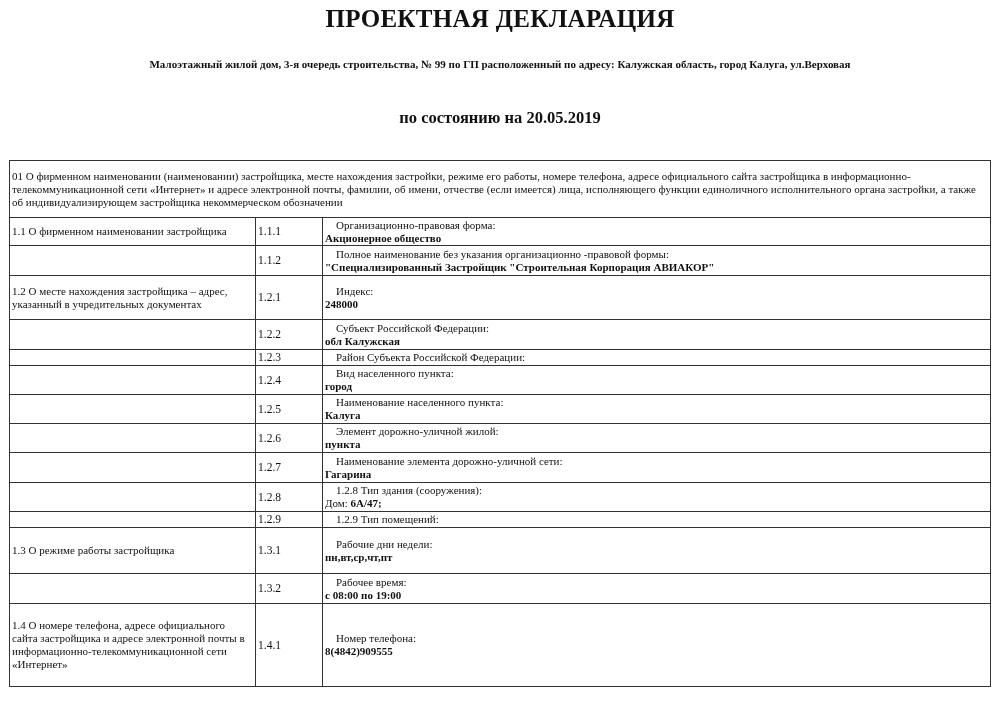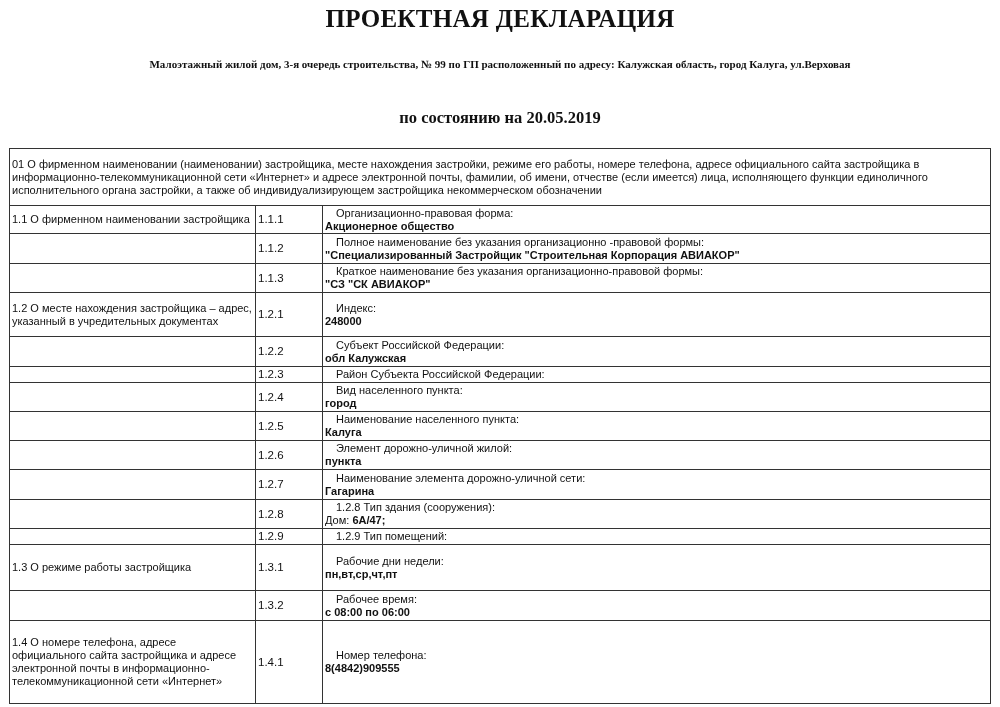--- a/index.html
+++ b/index.html
@@ -11,23 +11,23 @@
   }
   .subtitle {
     position: absolute; left: 15px; top: 54px; width: 970px; text-align: center;
     font-family: "Liberation Serif", "DejaVu Serif", serif; font-weight: bold; font-size: 11px; line-height: 20px;
   }
   .asof {
     position: absolute; left: 0; top: 108px; width: 1000px; text-align: center;
     font-family: "Liberation Serif", "DejaVu Serif", serif; font-weight: bold; font-size: 16.5px;
   }
   table.decl {
-    position: absolute; left: 9px; top: 148px; width: 981px;
+    position: absolute; left: 9px; top: 160px; width: 981px;
     border-collapse: collapse; table-layout: fixed;
-    font-family: Liberation Sans, sans-serif; font-size: 11px; line-height: 13px;
+    font-family: Liberation Serif, serif; font-size: 11px; line-height: 13px;
   }
   table.decl td {
     border: 1.5px solid #333; padding: 0 2px; vertical-align: middle; overflow: hidden;
   }
   td.section { vertical-align: top; padding-top: 1px; }
   td.topic { vertical-align: top; padding-top: 1px; }
   td.code { font-size: 11.5px; }
   .label { display: block; margin-left: 11px; }
   col.c1 { width: 246px; }
   col.c2 { width: 67px; }
@@ -62,28 +62,20 @@
 
   <tr style="height: 30px;">
     <td class="topic"></td>
     <td class="code">1.1.2</td>
     <td class="content">
       <span class="label">Полное наименование без указания организационно -правовой формы:</span>
       <span class="value-line" style="display: block;"><span class="prefix"></span><b>"Специализированный Застройщик "Строительная Корпорация АВИАКОР"</b></span>
     </td>
   </tr>
 
-  <tr style="height: 29px;">
-    <td class="topic"></td>
-    <td class="code">1.1.3</td>
-    <td class="content">
-      <span class="label">Краткое наименование без указания организационно-правовой формы:</span>
-      <span class="value-line" style="display: block;"><span class="prefix"></span><b>"СЗ "СК АВИАКОР"</b></span>
-    </td>
-  </tr>
 
   <tr style="height: 44px;">
     <td class="topic" style="vertical-align: middle;">1.2 О месте нахождения застройщика – адрес, указанный в учредительных документах</td>
     <td class="code">1.2.1</td>
     <td class="content">
       <span class="label">Индекс:</span>
       <span class="value-line" style="display: block;"><span class="prefix"></span><b>248000</b></span>
     </td>
   </tr>
 
@@ -166,21 +158,21 @@
       <span class="label">Рабочие дни недели:</span>
       <span class="value-line" style="display: block;"><span class="prefix"></span><b>пн,вт,ср,чт,пт</b></span>
     </td>
   </tr>
 
   <tr style="height: 30px;">
     <td class="topic"></td>
     <td class="code">1.3.2</td>
     <td class="content">
       <span class="label">Рабочее время:</span>
-      <span class="value-line" style="display: block;"><span class="prefix"></span><b>с 08:00 по 06:00</b></span>
+      <span class="value-line" style="display: block;"><span class="prefix"></span><b>с 08:00 по 19:00</b></span>
     </td>
   </tr>
 
   <tr style="height: 83px;">
     <td class="topic" style="vertical-align: middle;">1.4 О номере телефона, адресе официального сайта застройщика и адресе электронной почты в информационно-телекоммуникационной сети «Интернет»</td>
     <td class="code">1.4.1</td>
     <td class="content">
       <span class="label">Номер телефона:</span>
       <span class="value-line" style="display: block;"><span class="prefix"></span><b>8(4842)909555</b></span>
     </td>

